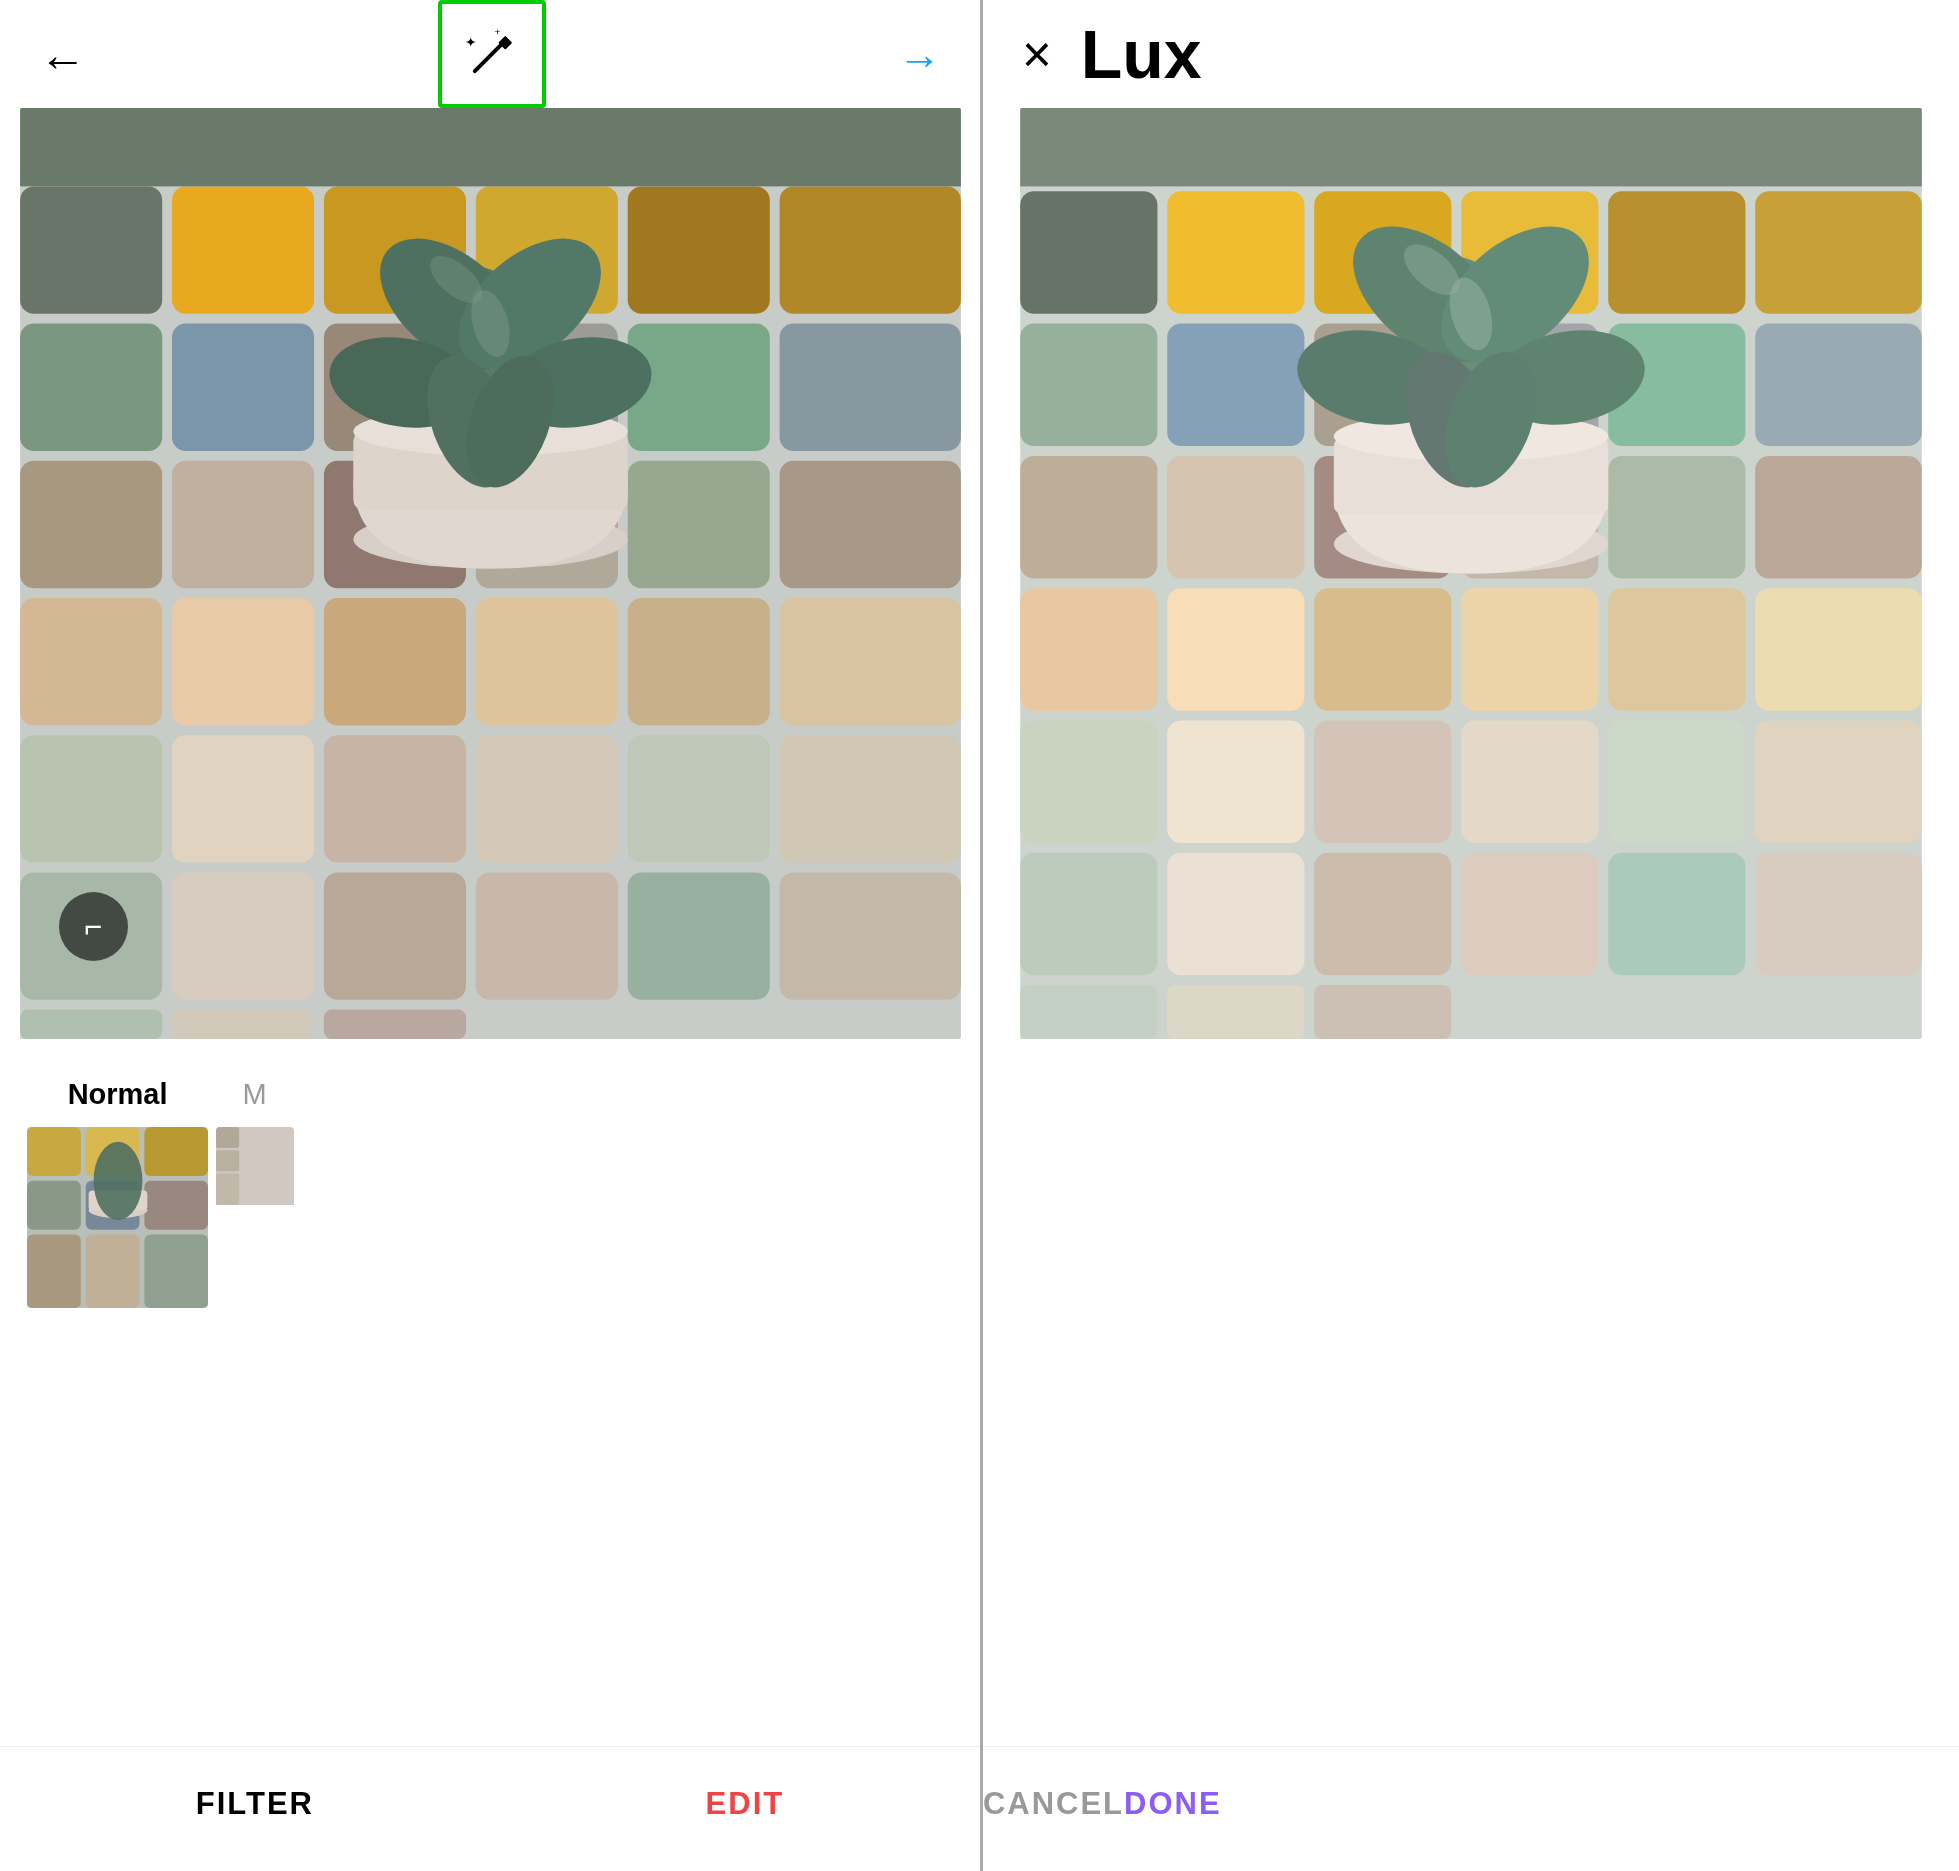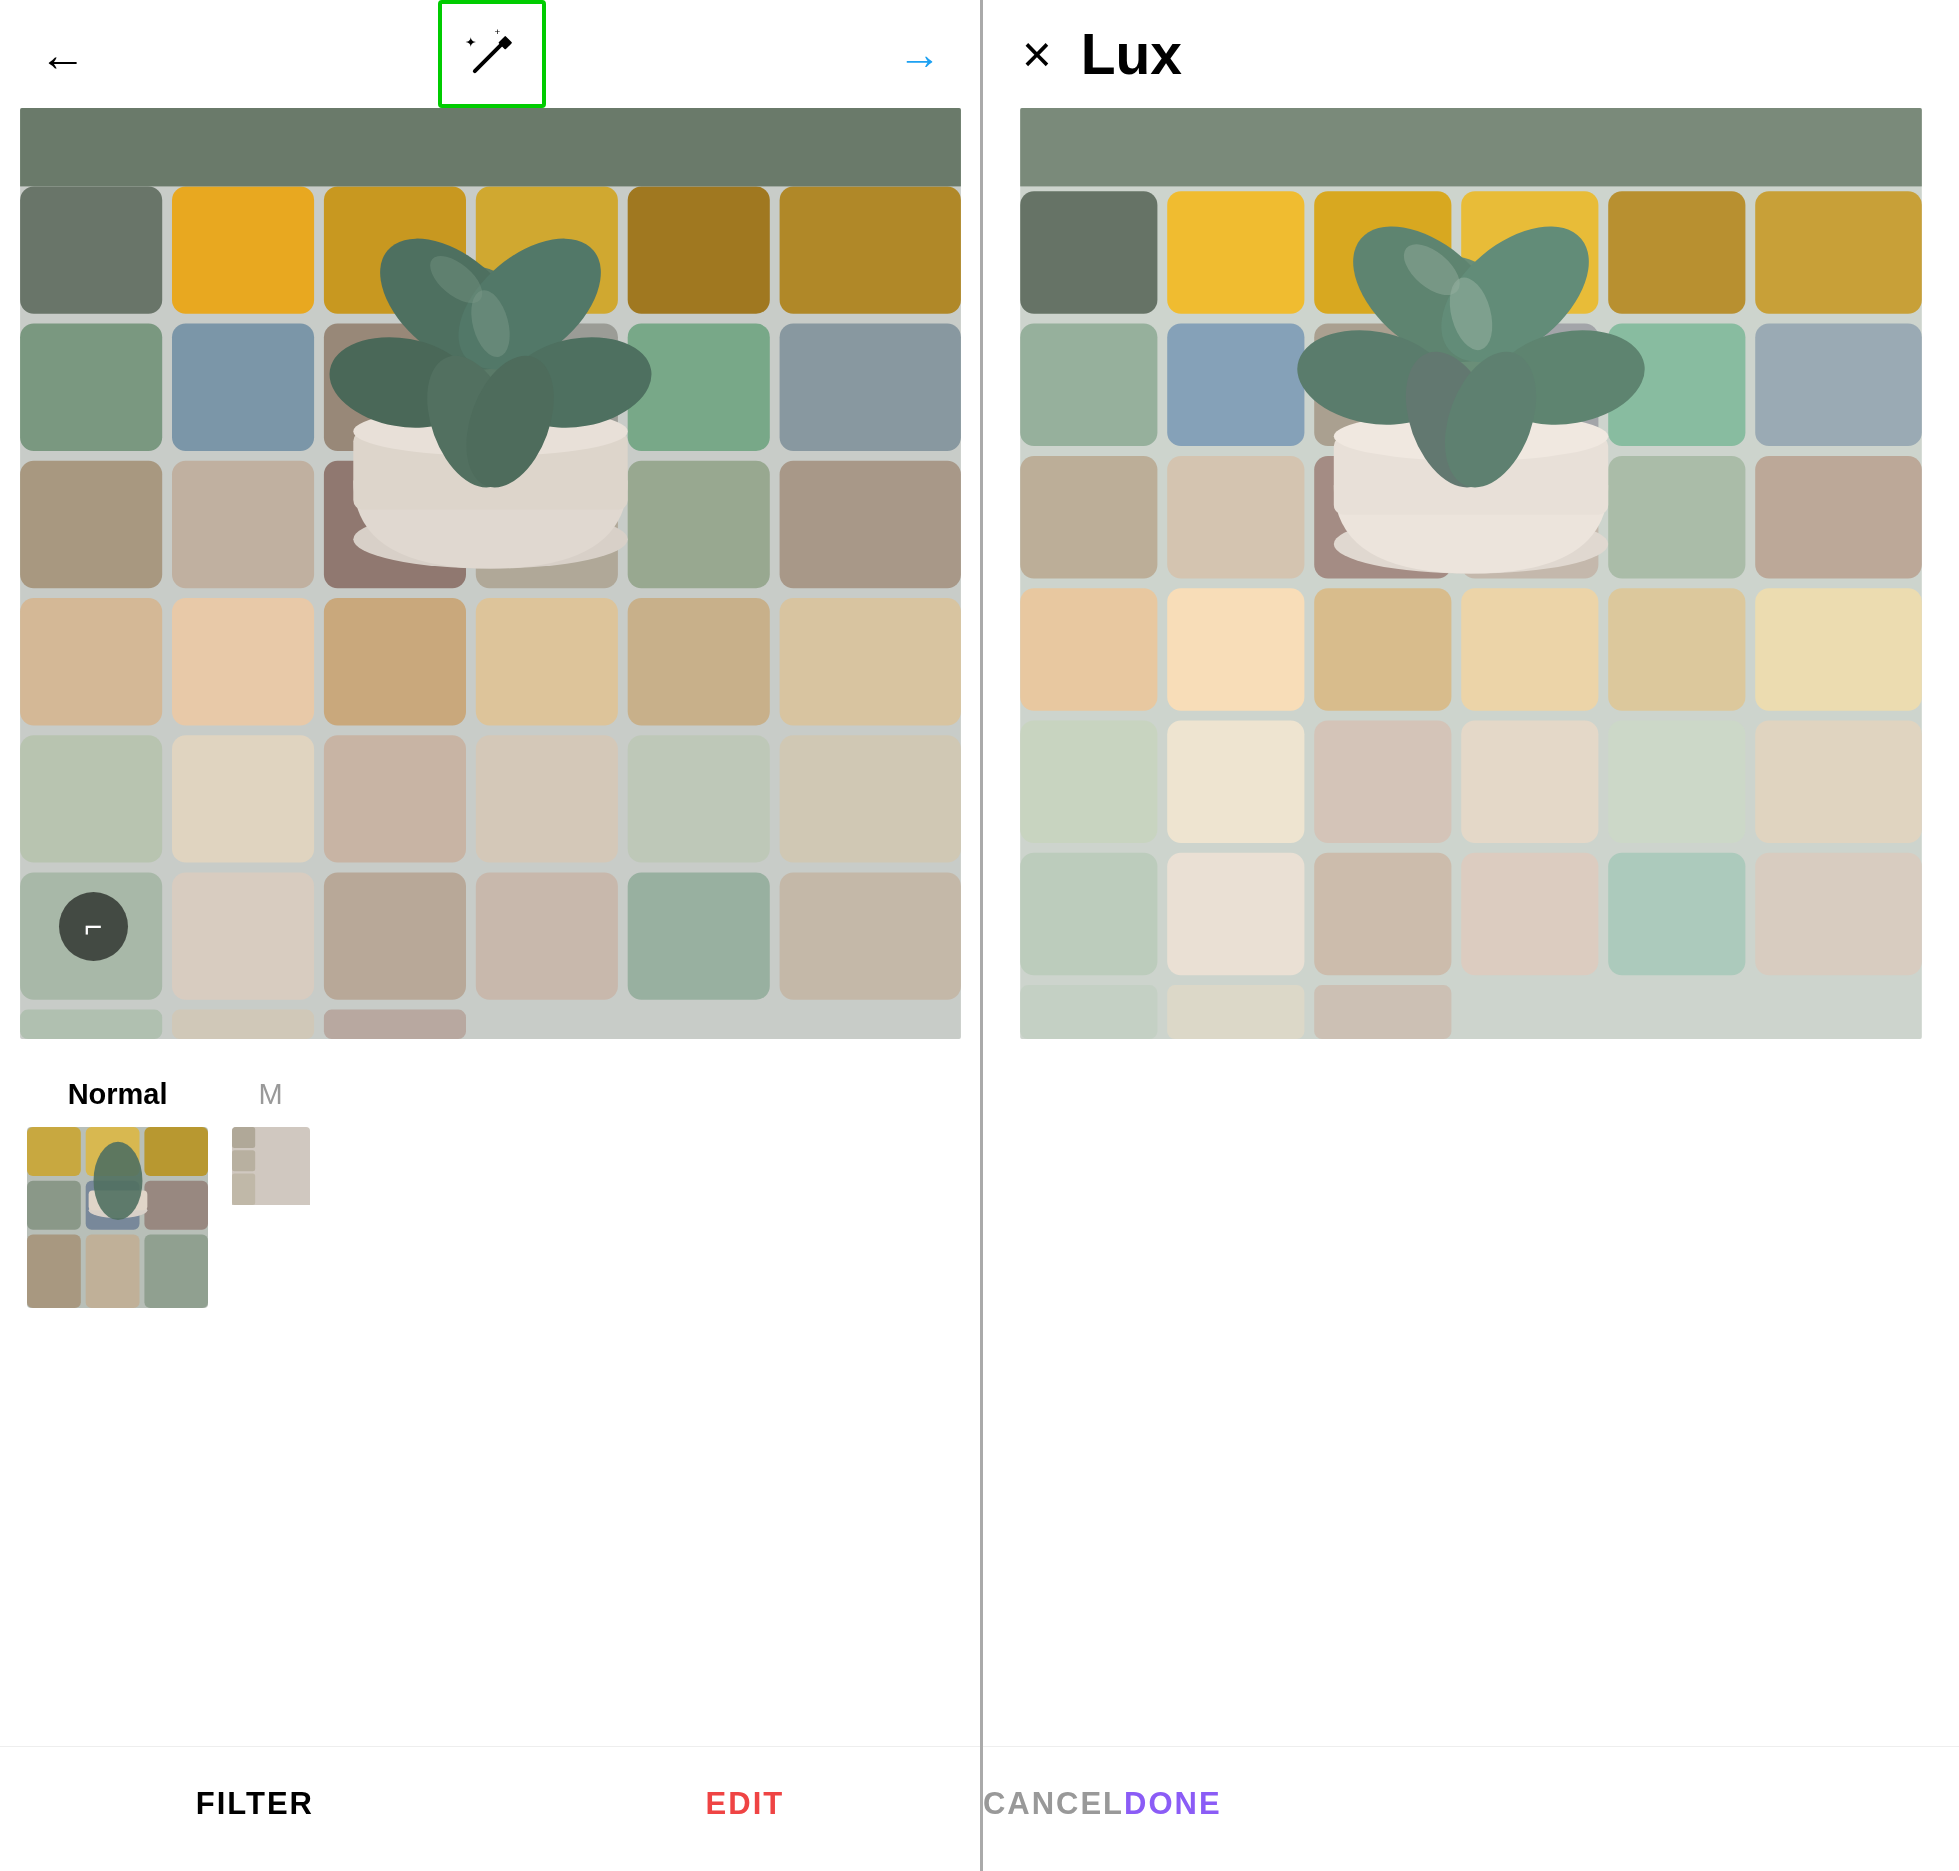--- a/index.html
+++ b/index.html
@@ -87,21 +87,21 @@
     
     .filter-strip {
       flex: 1;
       display: flex;
       flex-direction: column;
       padding: 39px 0 0 0;
     }
 
     .filter-scroll {
       display: flex;
-      gap: 16px;
+      gap: 0;
       padding: 0 19.6px;
       overflow: hidden;
     }
 
     .filter-item {
       display: flex;
       flex-direction: column;
       align-items: center;
       width: 196px;
       flex-shrink: 0;
@@ -171,21 +171,21 @@
     }
 
     .close-btn {
       font-size: 51px;
       color: #000;
       cursor: pointer;
       line-height: 1;
     }
 
     .lux-title {
-      font-size: 57px;
+      font-size: 68px;
       font-weight: 600;
       color: #000;
     }
 
     .right-image-container {
       width: 902px;
       height: 931px;
       margin: 0 auto;
       overflow: hidden;
       border-radius: 2px;

